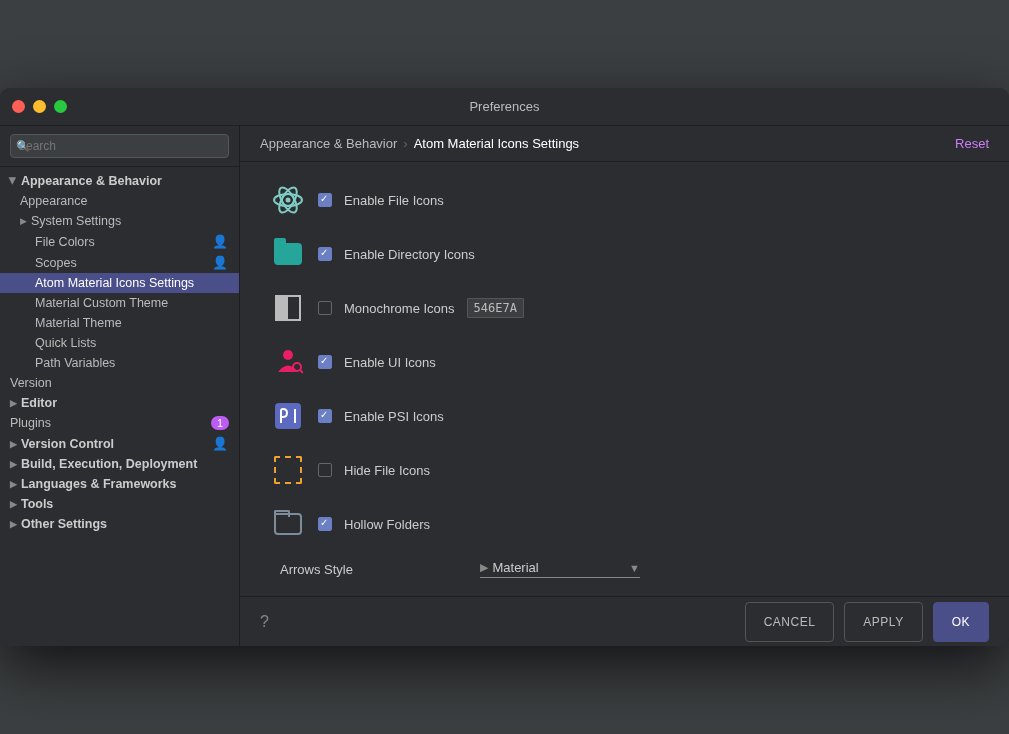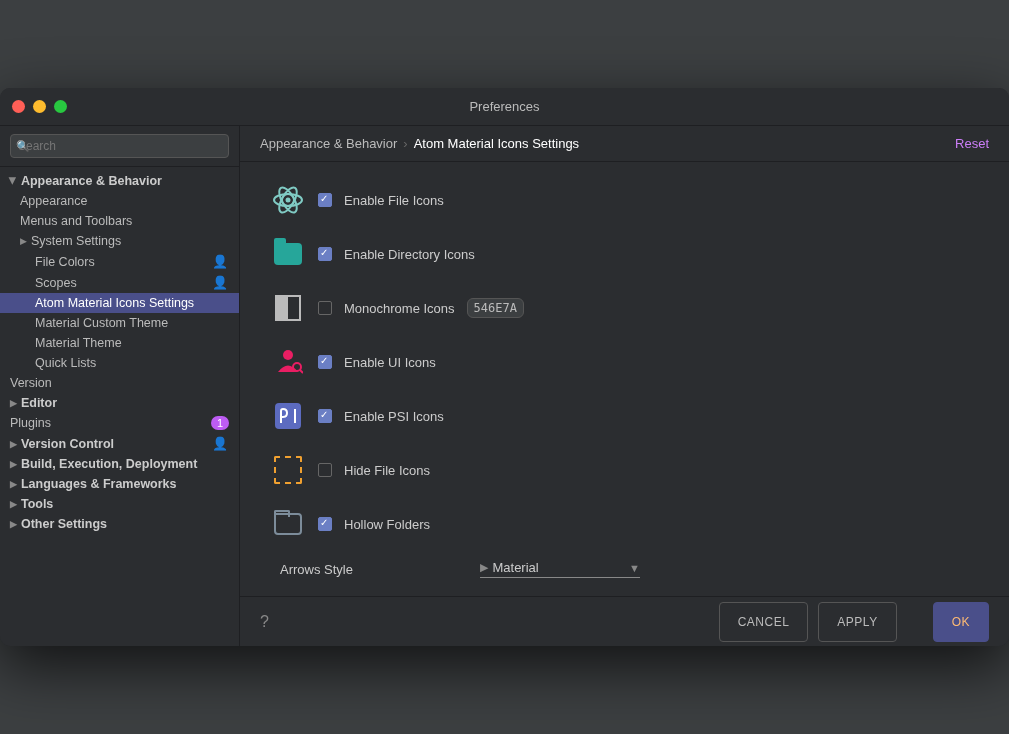--- a/index.html
+++ b/index.html
@@ -228,21 +228,21 @@
     .setting-label {
       font-size: 13px;
       color: #ccc;
     }
     .mono-value {
       background: #3c3f41;
       border: 1px solid #555;
       padding: 2px 6px;
       font-size: 12px;
       color: #bbb;
-      border-radius: 6px;
+      border-radius: 1px;
       font-family: monospace;
     }
     
     .arrows-row {
       display: flex;
       align-items: center;
       margin-top: 10px;
       padding-left: 10px;
     }
     .arrows-label {
@@ -311,22 +311,21 @@
       color: #bbb;
     }
     .btn-apply {
       background: transparent;
       border-color: #555;
       color: #bbb;
     }
     .btn-ok {
       background: #4a4f8a;
       border-color: #4a4f8a;
-      color: #fdba74;
-      margin-left: 26px;
+      color: #ffffff;
     }
     .icon-directory {
       width: 28px; height: 22px;
       background: #26a69a;
       border-radius: 0 4px 4px 4px;
       position: relative;
     }
     .icon-directory::before {
       content: '';
       position: absolute;
@@ -384,23 +383,20 @@
       <div class="sidebar-content">
 
         <div class="sidebar-item section-header level-0">
           <span class="arrow expanded">▶</span>
           <span>Appearance &amp; Behavior</span>
         </div>
         <div class="sidebar-item level-1">
           <span>Appearance</span>
         </div>
         <div class="sidebar-item level-1">
-          <span>Menus and Toolbars</span>
-        </div>
-        <div class="sidebar-item level-1">
           <span class="arrow">▶</span>
           <span>System Settings</span>
         </div>
         <div class="sidebar-item level-2">
           <span>File Colors</span>
           <span class="badge-icon">👤</span>
         </div>
         <div class="sidebar-item level-2">
           <span>Scopes</span>
           <span class="badge-icon">👤</span>
@@ -409,20 +405,23 @@
           <span>Atom Material Icons Settings</span>
         </div>
         <div class="sidebar-item level-2">
           <span>Material Custom Theme</span>
         </div>
         <div class="sidebar-item level-2">
           <span>Material Theme</span>
         </div>
         <div class="sidebar-item level-2">
           <span>Quick Lists</span>
+        </div>
+        <div class="sidebar-item level-2">
+          <span>Path Variables</span>
         </div>
         <div class="sidebar-item level-0">
           <span>Version</span>
         </div>
         <div class="sidebar-item section-header level-0">
           <span class="arrow">▶</span>
           <span>Editor</span>
         </div>
         <div class="sidebar-item level-0">
           <span>Plugins</span>

